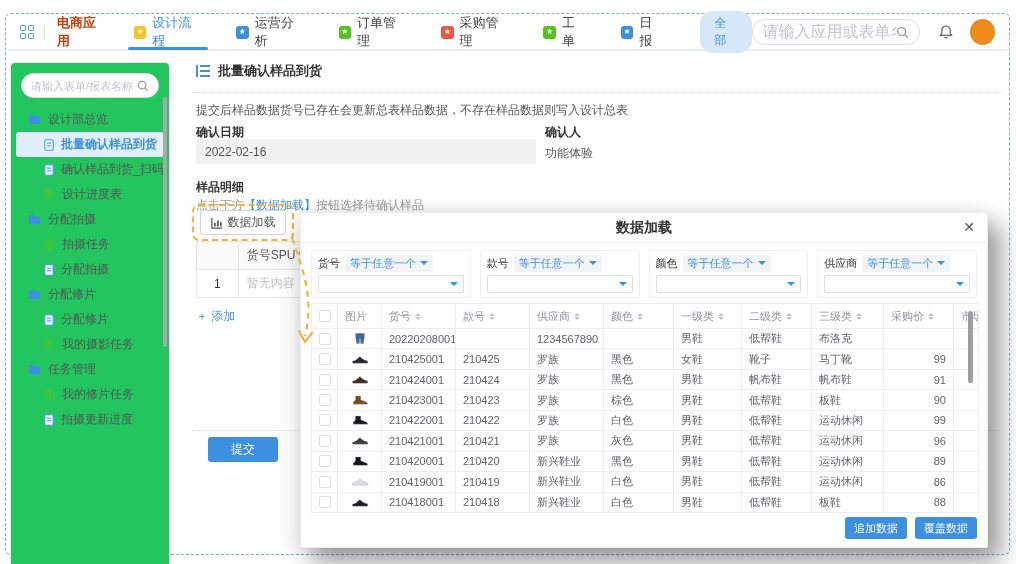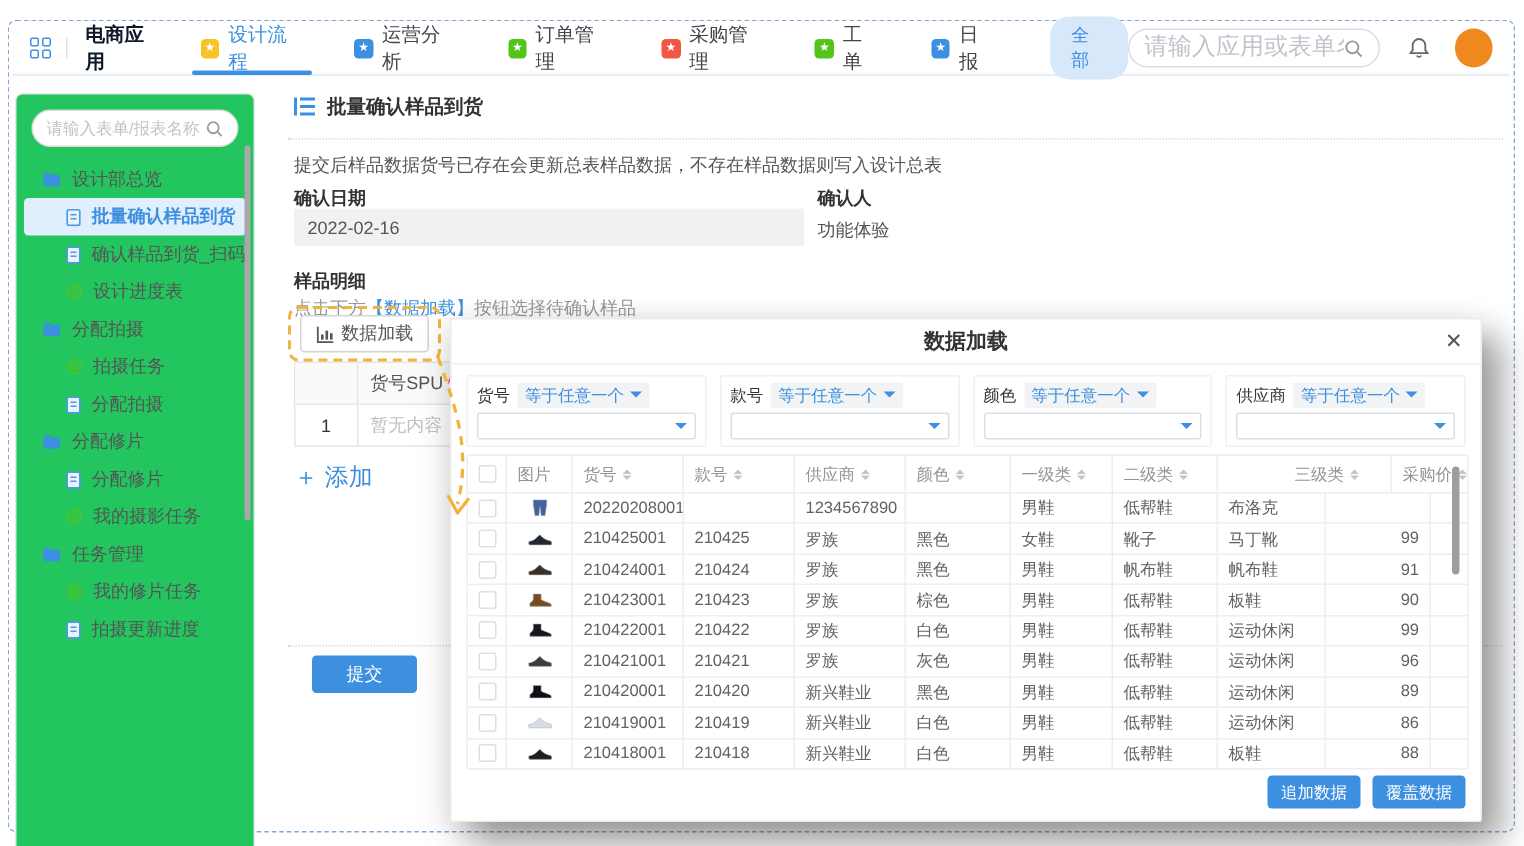--- a/index.html
+++ b/index.html
@@ -10,21 +10,21 @@
 
   
   .frame{left:5px;top:13px;width:1005px;height:542px;border:1px dashed #7fa8d9;border-radius:6px;}
 
   
   .topnav{left:8px;top:15px;width:999px;height:36px;display:flex;align-items:center;
     padding:0 12px;border-bottom:2px solid #e7eef8;background:#fff;border-radius:5px 5px 0 0;}
   .gridicon{display:grid;grid-template-columns:6px 6px;grid-gap:2px;margin-right:10px;cursor:pointer;}
   .gridicon i{width:6px;height:6px;border:1.5px solid #3d8fe0;border-radius:1.5px;display:block;}
   .navdiv{width:1px;height:14px;background:#e0e0e0;margin-right:12px;}
-  .homelabel{color:#0f172a;font-size:13px;font-weight:bold;margin-right:22px;cursor:pointer;}
+  .homelabel{color:#c2410c;font-size:13px;font-weight:bold;margin-right:22px;cursor:pointer;}
   .tabs{display:flex;height:100%;}
   .tab{position:relative;display:flex;align-items:center;gap:6px;font-size:13px;color:#444;
     padding:0 4px;margin-right:26px;cursor:pointer;height:100%;}
   .tab.active{color:#3d8fe0;}
   .tab.active::after{content:'';position:absolute;left:-2px;right:-2px;bottom:-1px;height:3px;
     background:#3d8fe0;border-radius:2px;}
   .tabicon{width:13px;height:13px;border-radius:3px;display:inline-flex;align-items:center;
     justify-content:center;color:#fff;font-size:8px;line-height:1;}
   .allbadge{margin-left:6px;background:#d8e8fb;color:#3d8fe0;font-size:12px;padding:4px 14px;
     border-radius:13px;cursor:pointer;}
@@ -81,21 +81,21 @@
   .minitable{left:196px;top:241px;width:196px;font-size:12px;border-top:1px solid #e6e6e6;
     border-left:1px solid #e6e6e6;}
   .minitable .r{display:flex;}
   .minitable .c{border-right:1px solid #e6e6e6;border-bottom:1px solid #e6e6e6;height:28px;
     display:flex;align-items:center;padding:0 8px;}
   .minitable .c1{width:42px;justify-content:center;}
   .minitable .c2{width:154px;}
   .minitable .hd{background:#fafafa;color:#555;}
   .req{color:#f56c6c;margin-left:2px;}
   .placeholder{color:#c0c0c0;}
-  .addlink{left:196px;top:308px;font-size:16px;color:#3d8fe0;cursor:pointer;}
+  .addlink{left:196px;top:308px;font-size:12px;color:#3d8fe0;cursor:pointer;}
   .dotline2{left:192px;top:430px;width:810px;border-top:1px dotted #dcdcdc;}
   .submit{left:208px;top:437px;width:70px;height:25px;background:#3d8fe0;color:#fff;border:none;
     border-radius:3px;font-size:12px;cursor:pointer;font-family:inherit;}
 
   
   .modal{left:300px;top:212px;width:688px;height:336px;background:#fff;border:1px solid #ececec;
     border-radius:2px;z-index:40;
     box-shadow:14px 14px 22px rgba(40,40,40,.38), 0 6px 24px rgba(0,0,0,.18);}
   .mtitlebar{position:absolute;left:0;top:0;right:0;height:30px;border-bottom:1px solid #f0f0f0;
     display:flex;align-items:center;justify-content:center;font-size:14px;font-weight:bold;color:#333;}
@@ -486,21 +486,21 @@
           <span class="sort"></span>
         </span>
         <span class="hcell" style="width: 68px;">
           <span>一级类</span>
           <span class="sort"></span>
         </span>
         <span class="hcell" style="width: 70px;">
           <span>二级类</span>
           <span class="sort"></span>
         </span>
-        <span class="hcell" style="width: 72px; margin-left: 44px;">
+        <span class="hcell" style="width: 72px;">
           <span>三级类</span>
           <span class="sort"></span>
         </span>
         <span class="hcell" style="width: 70px;">
           <span>采购价</span>
           <span class="sort"></span>
         </span>
         <span class="hcell" style="width: 60px;">
           <span>市场价</span>
         </span>

